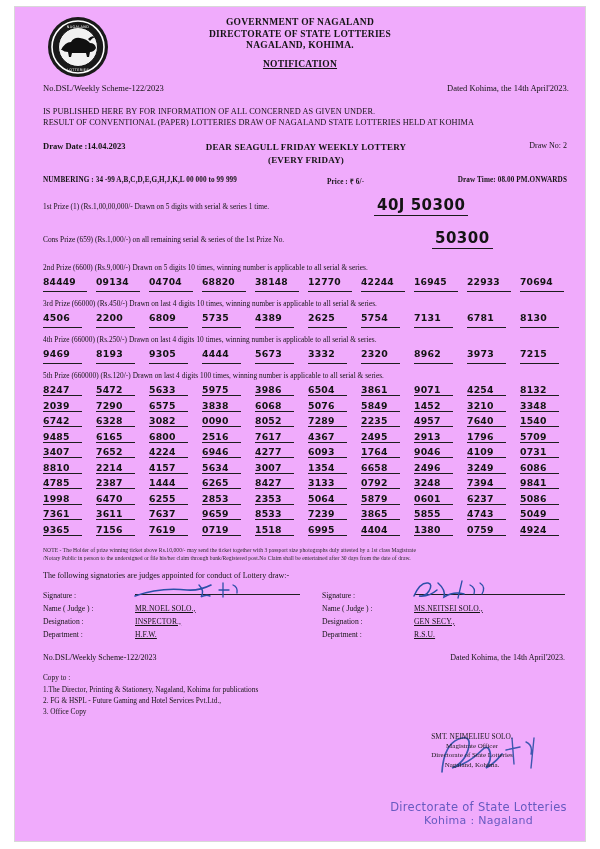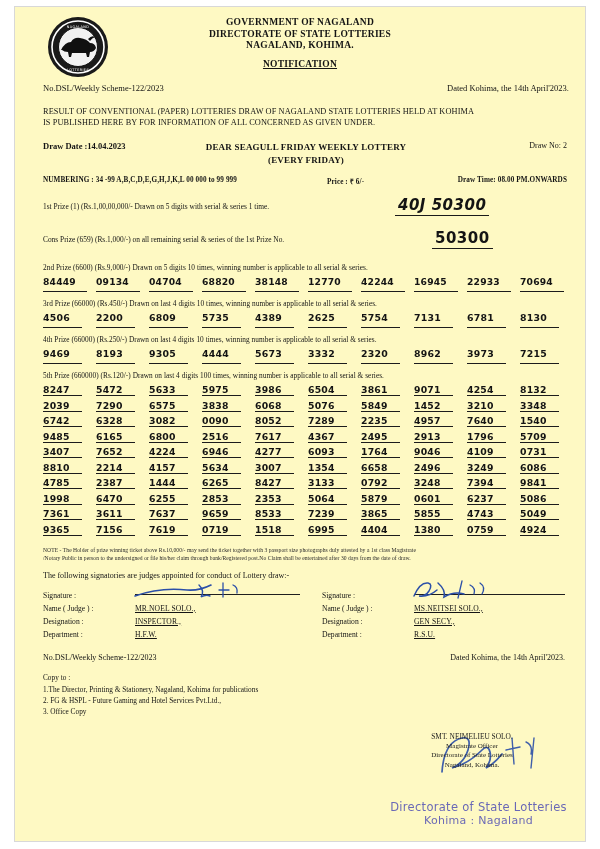--- a/index.html
+++ b/index.html
@@ -16,21 +16,21 @@
     font-family: "Liberation Serif", serif;
     color: #141414;
     box-sizing: border-box;
   }
   .sheet {
     position: absolute;
     left: 14px;
     top: 6px;
     width: 572px;
     height: 836px;
-    background: #fef9c3;
+    background: #f0abfc;
     border: 1px solid #d8d8d8;
     box-sizing: border-box;
   }
   .inner {
     position: absolute;
     left: 12px;
     top: 4px;
     right: 12px;
     bottom: 4px;
   }
@@ -125,21 +125,21 @@
   .top-prize .val {
     position: absolute;
     font-family: "DejaVu Sans", sans-serif;
     font-weight: bold;
     font-size: 15px;
     letter-spacing: 0.5px;
     border-bottom: 1.6px solid #1a1a1a;
     padding: 0 3px 1px 3px;
     white-space: pre;
   }
-  .top-prize .val.first { left: 368px; top: -2px; font-style: italic; }
+  .top-prize .val.first { left: 347px; top: -2px; }
   .top-prize .val.cons  { left: 405px; top: -2px; }
 
   
   .prize-sec { margin-top: 7px; padding-left: 16px; }
   .prize-sec .desc {
     font-size: 7.3px;
     letter-spacing: 0.05px;
     margin-bottom: 4px;
   }
   .num-grid {
@@ -301,22 +301,22 @@
           <div class="notif">NOTIFICATION</div>
         </div>
       </div>
 
       <div class="ref-row">
         <span>No.DSL/Weekly Scheme-122/2023</span>
         <span>Dated Kohima, the 14th April'2023.</span>
       </div>
 
       <div class="result-stmt">
+        <div>IS PUBLISHED HERE BY FOR INFORMATION  OF ALL CONCERNED AS GIVEN UNDER.</div>
         <div>RESULT OF CONVENTIONAL (PAPER) LOTTERIES DRAW OF NAGALAND STATE LOTTERIES HELD AT KOHIMA</div>
-        <div>IS PUBLISHED HERE BY FOR INFORMATION  OF ALL CONCERNED AS GIVEN UNDER.</div>
       </div>
 
       <div class="draw-row">
         <span class="draw-date">Draw Date :14.04.2023</span>
         <div class="draw-title">
           <div>DEAR SEAGULL FRIDAY WEEKLY LOTTERY</div>
           <div>(EVERY FRIDAY)</div>
         </div>
         <span class="draw-no">Draw No: 2</span>
       </div>

